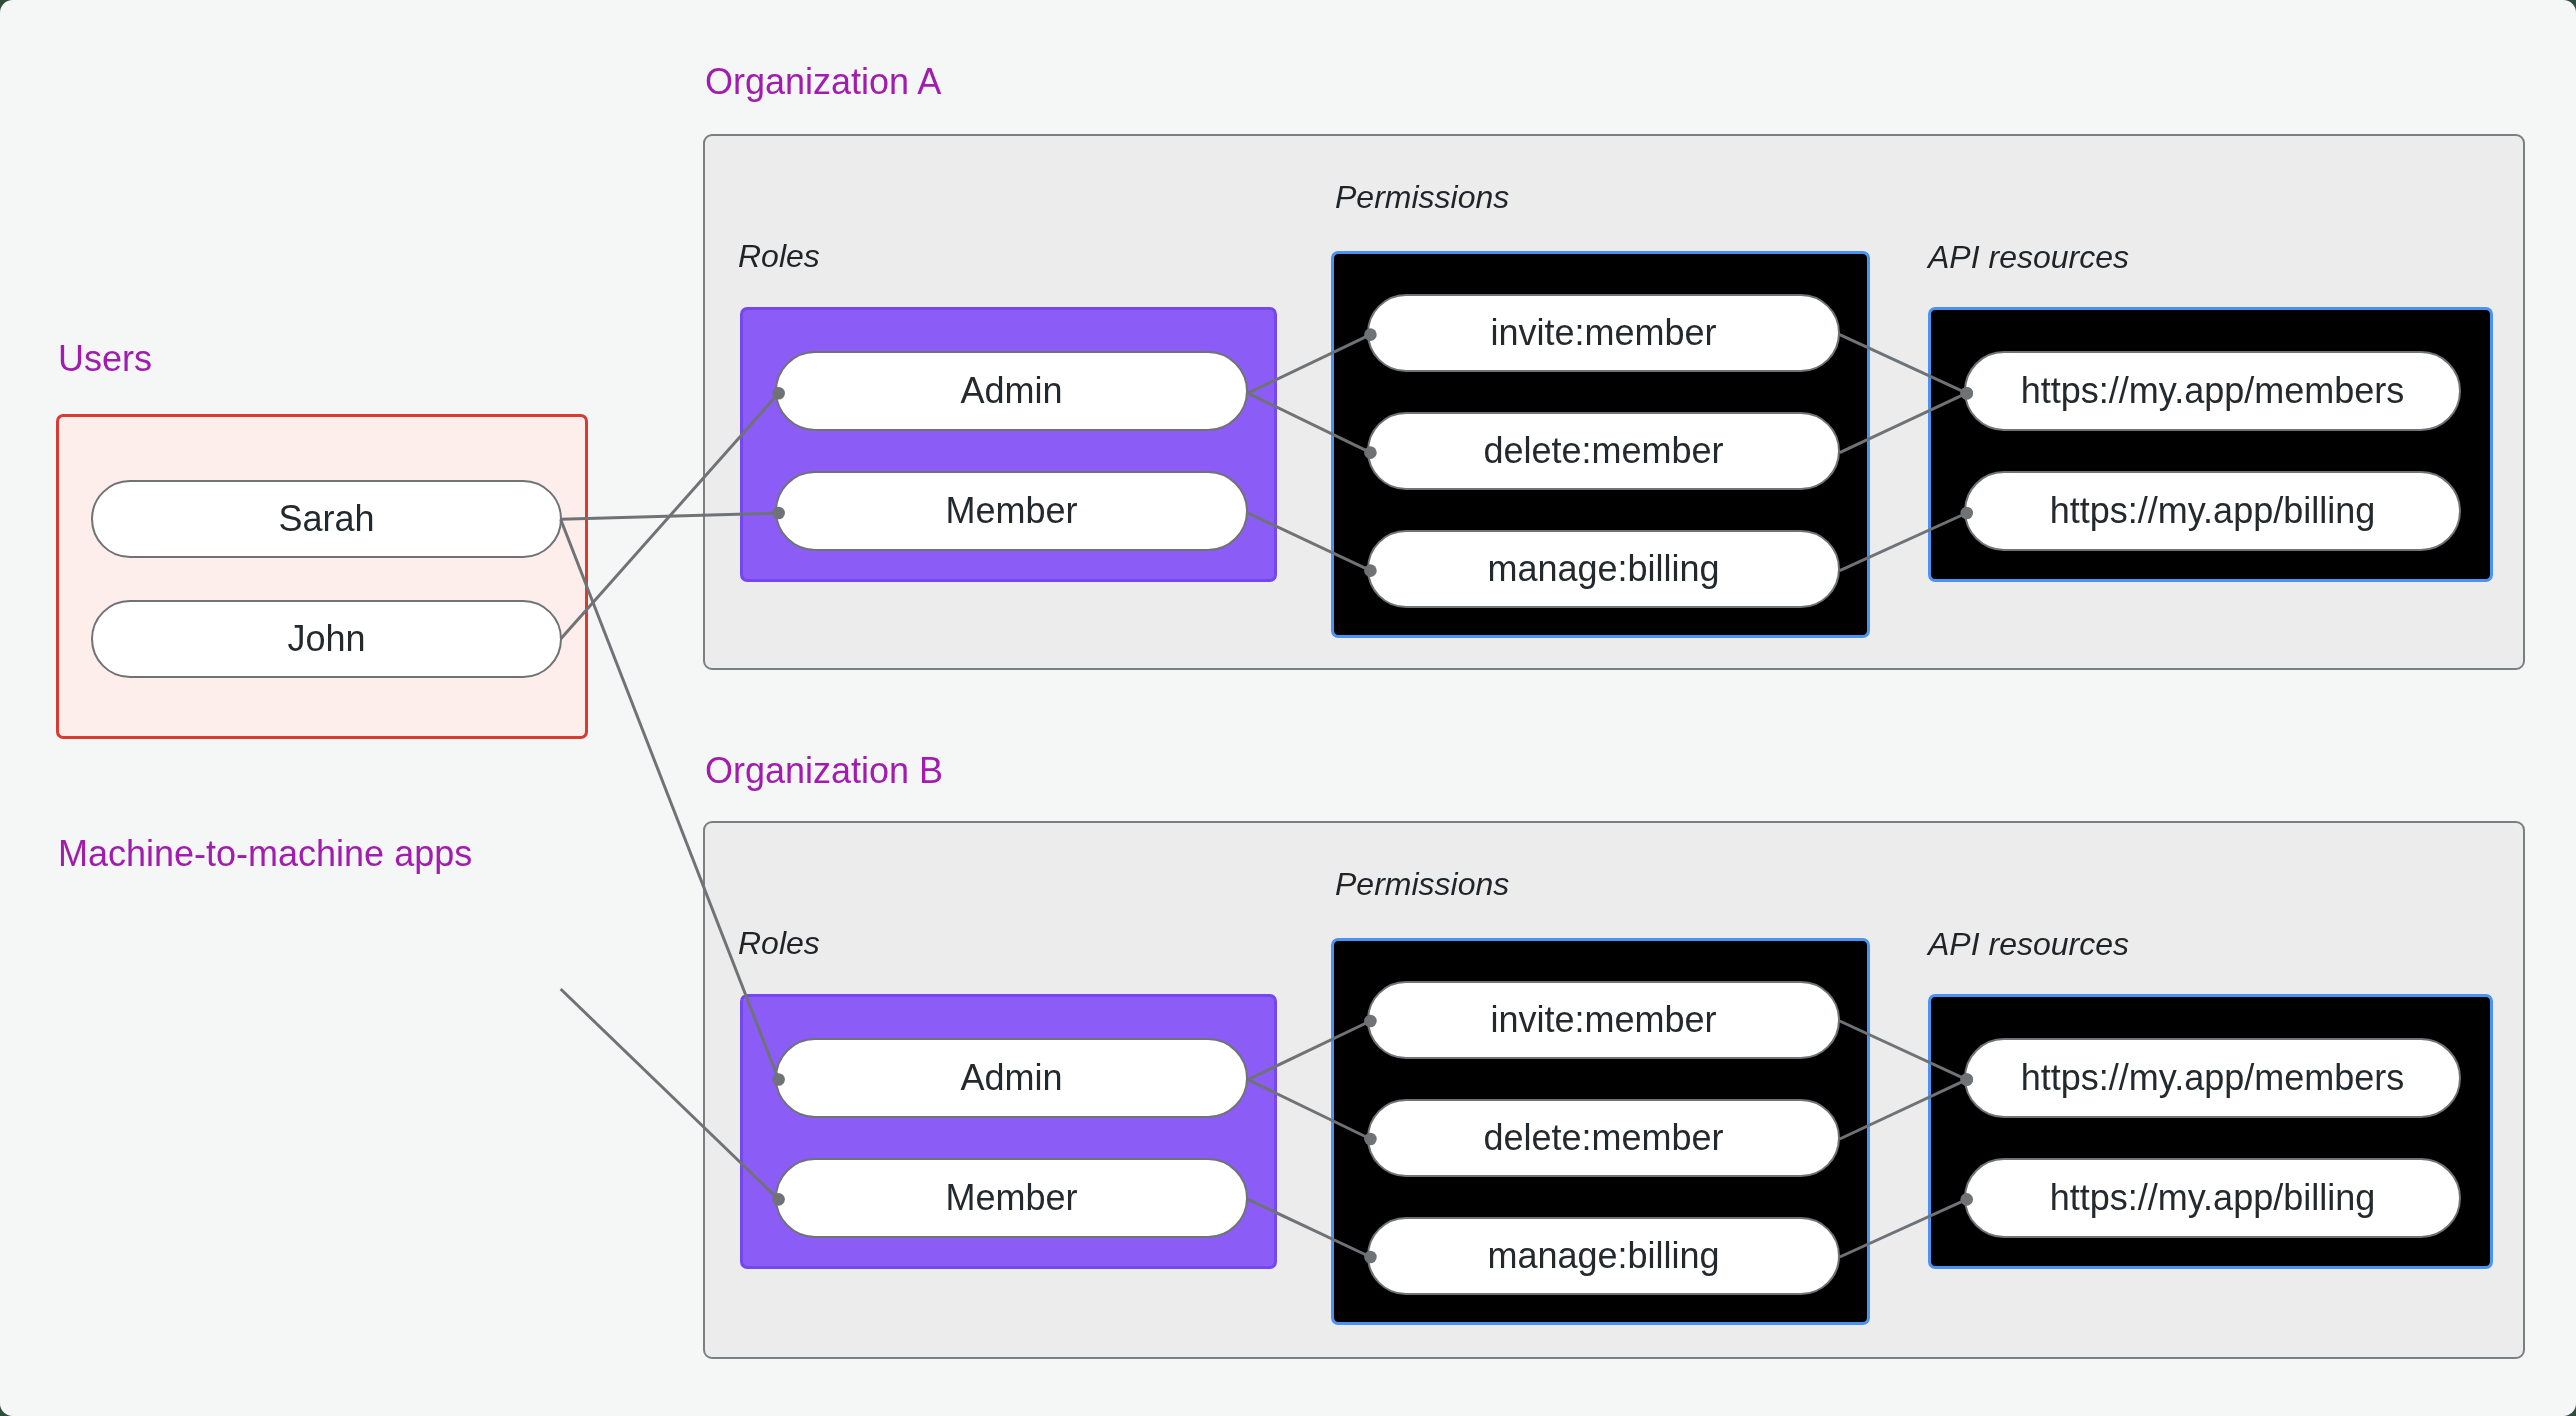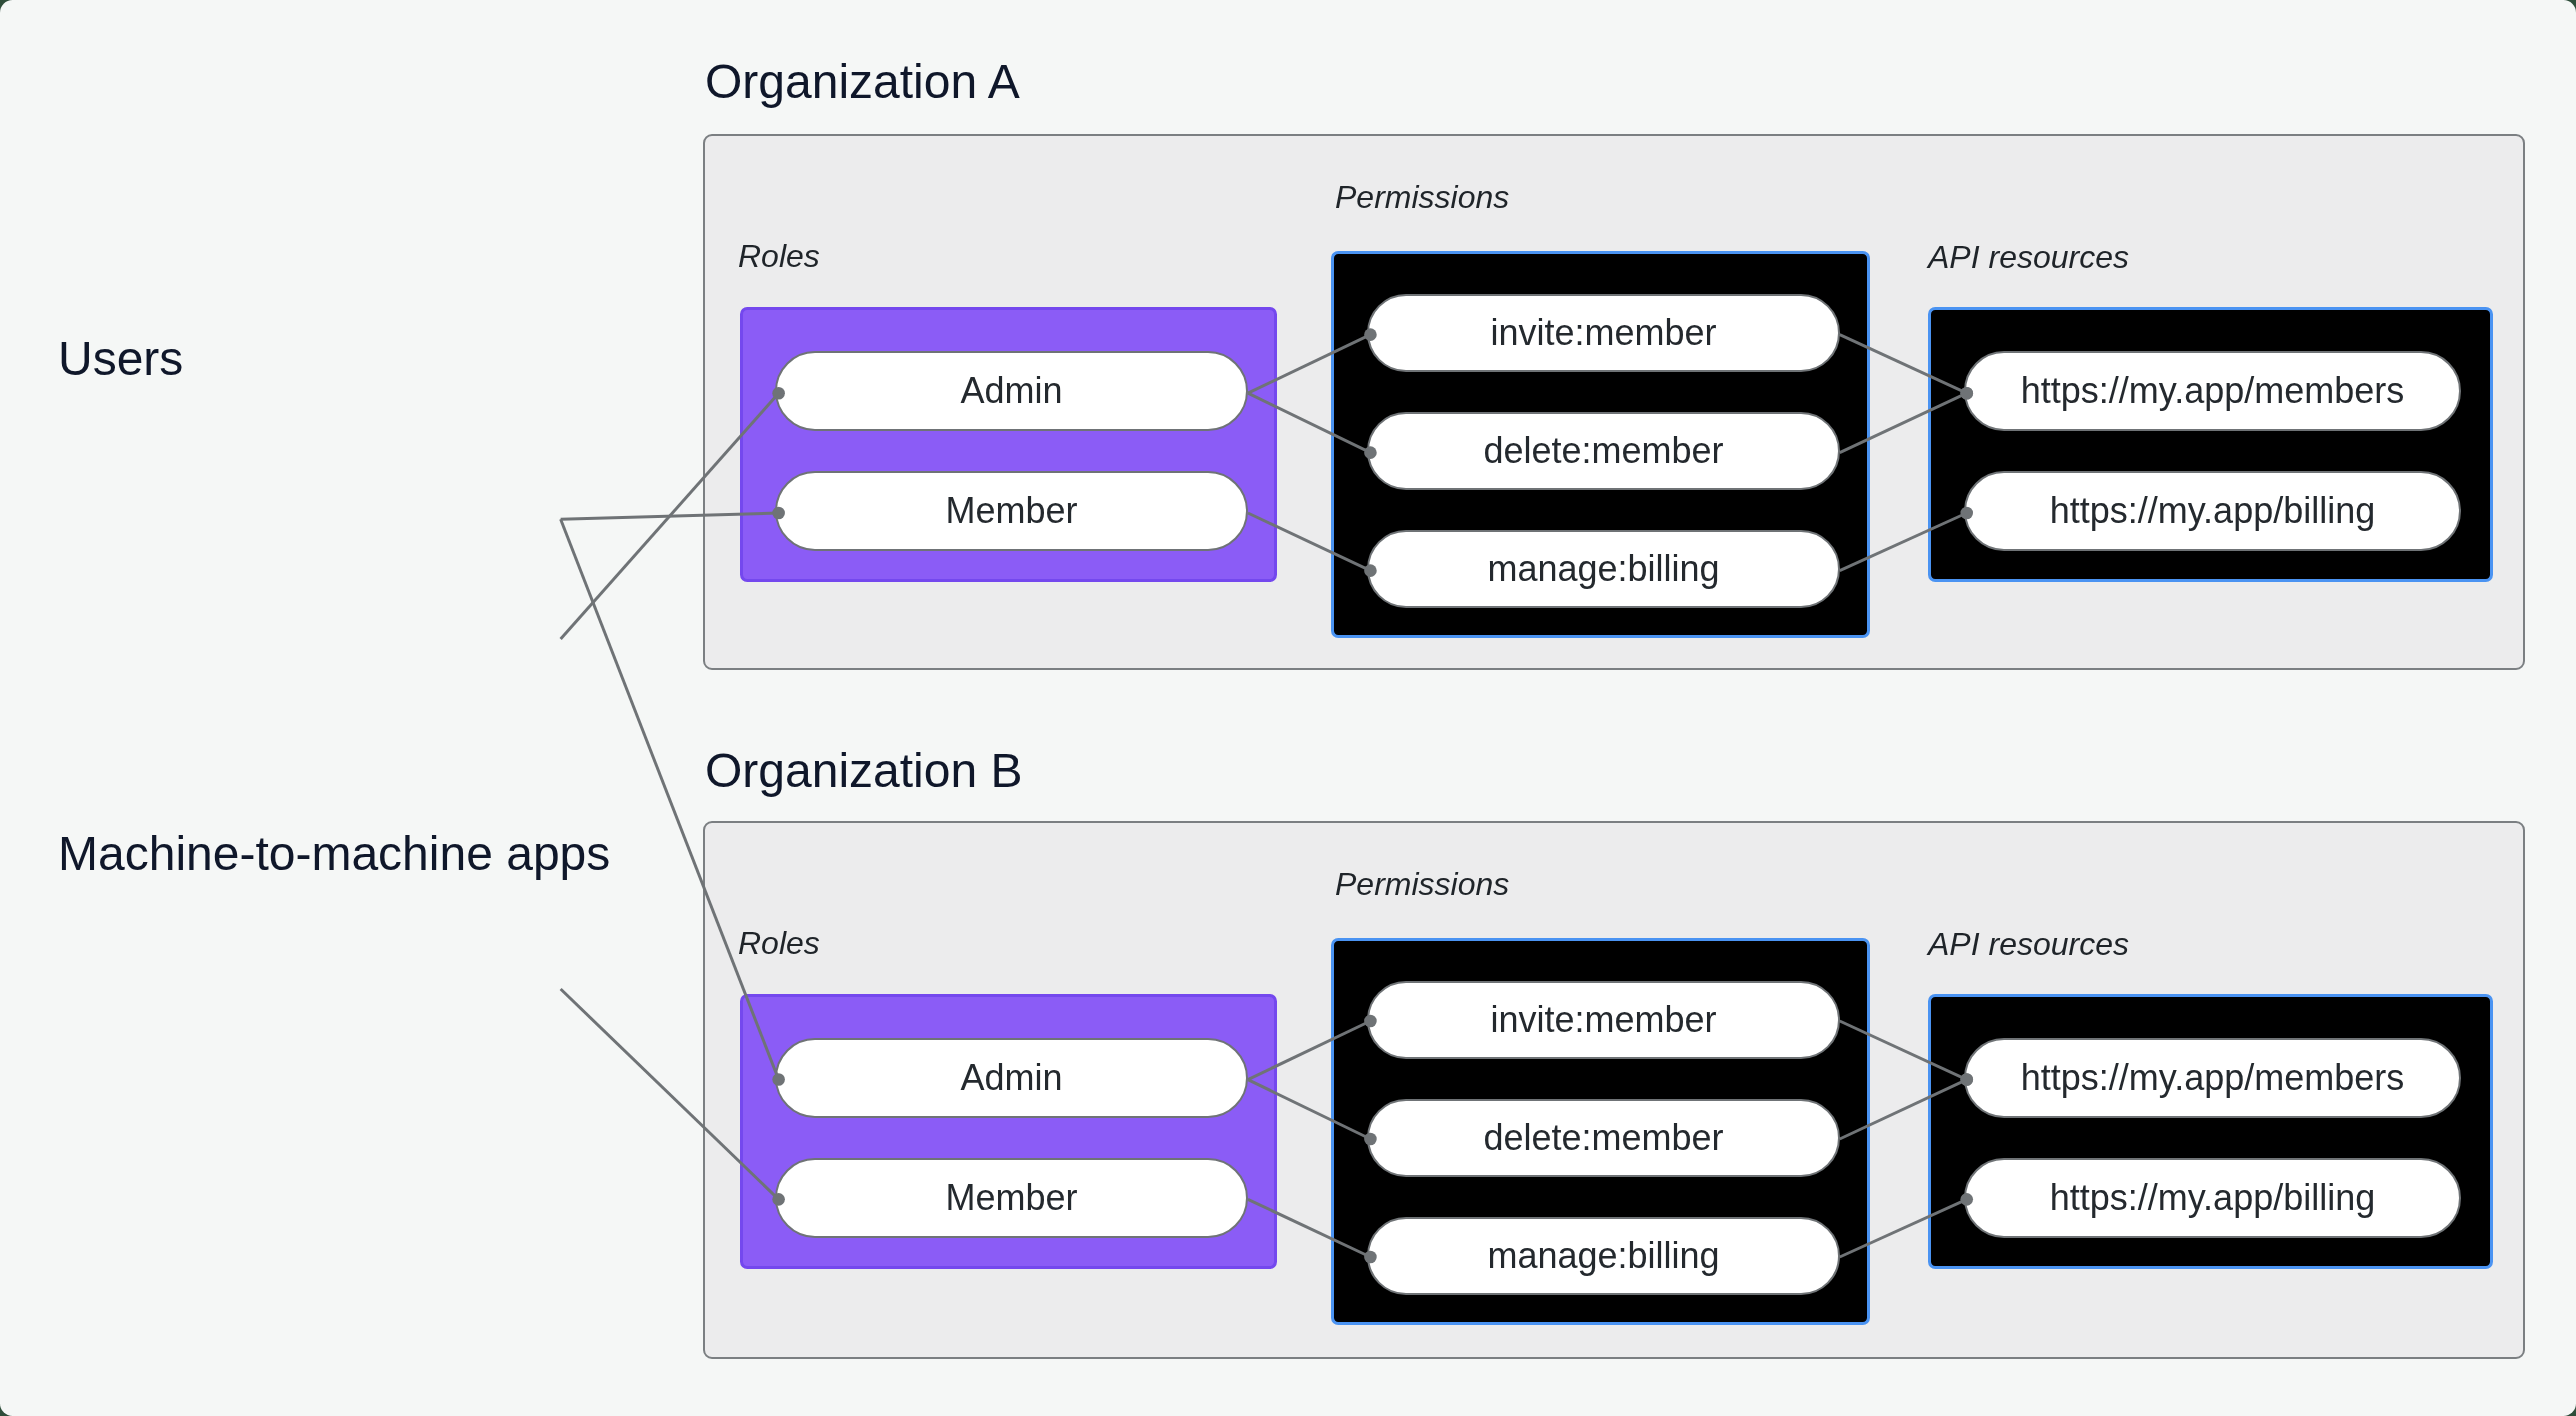--- a/index.html
+++ b/index.html
@@ -10,23 +10,23 @@
   #screen {
     position: relative;
     width: 2576px; height: 1416px;
     background: #f5f7f6;
     border-radius: 12.6px;
     overflow: hidden;
     color: #21262b;
   }
   .sec-label {
     position: absolute;
-    font-size: 48px;
+    font-size: 36px;
     line-height: 41px;
-    color: #0f172a;
+    color: #a21caf;
     white-space: nowrap;
   }
   .in-label {
     position: absolute;
     font-size: 32px;
     line-height: 41px;
     color: #1f2429;
     white-space: nowrap;
     font-style: italic;
   }
@@ -66,20 +66,24 @@
     pointer-events: none;
     z-index: 5;
   }
 </style>
 </head>
 <body>
 
 <div id="screen">
 
   <div class="sec-label" style="left:58px; top:338px;">Users</div>
+  <div class="gbox red" style="left:56px; top:414px; width:532px; height:325px;">
+    <div class="pill" style="left:32px; top:63px; width:471px; height:78px;">Sarah</div>
+    <div class="pill" style="left:32px; top:183px; width:471px; height:78px;">John</div>
+  </div>
 
   <div class="sec-label" style="left:58px; top:833px;">Machine-to-machine apps</div>
 
   <div class="sec-label" style="left:705px; top:61px;">Organization A</div>
   <div class="orgbox" style="left:703px; top:134px; width:1822px; height:536px;">
 
     <div class="in-label" style="left:33px; top:100px;">Roles</div>
     <div class="cbox purple" style="left:35px; top:171px; width:537px; height:275px;">
       <div class="pill" style="left:32px; top:41px; width:473px; height:80px;">Admin</div>
       <div class="pill" style="left:32px; top:161px; width:473px; height:80px;">Member</div>

